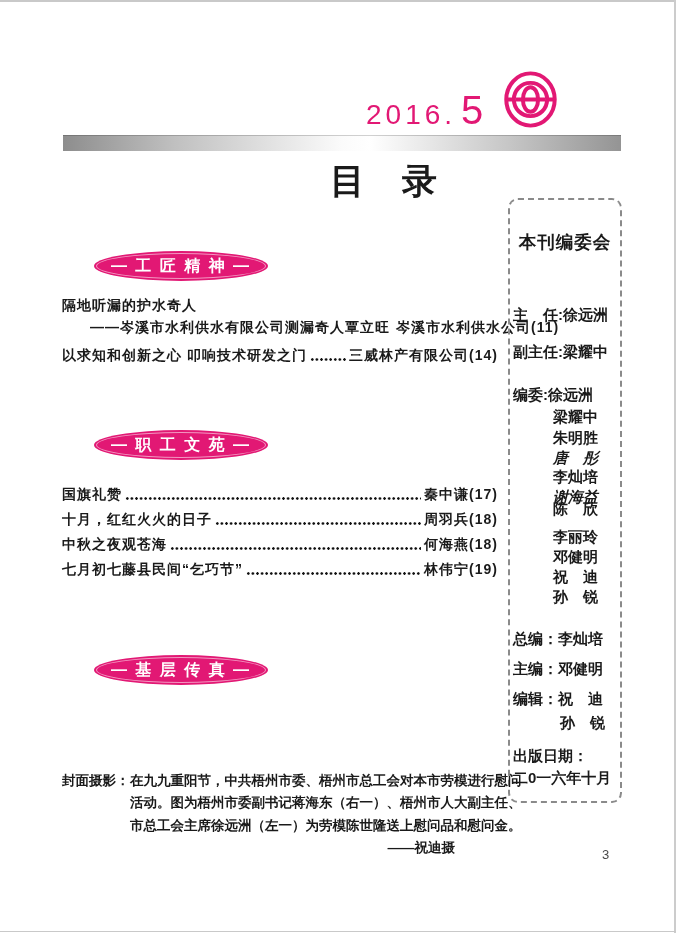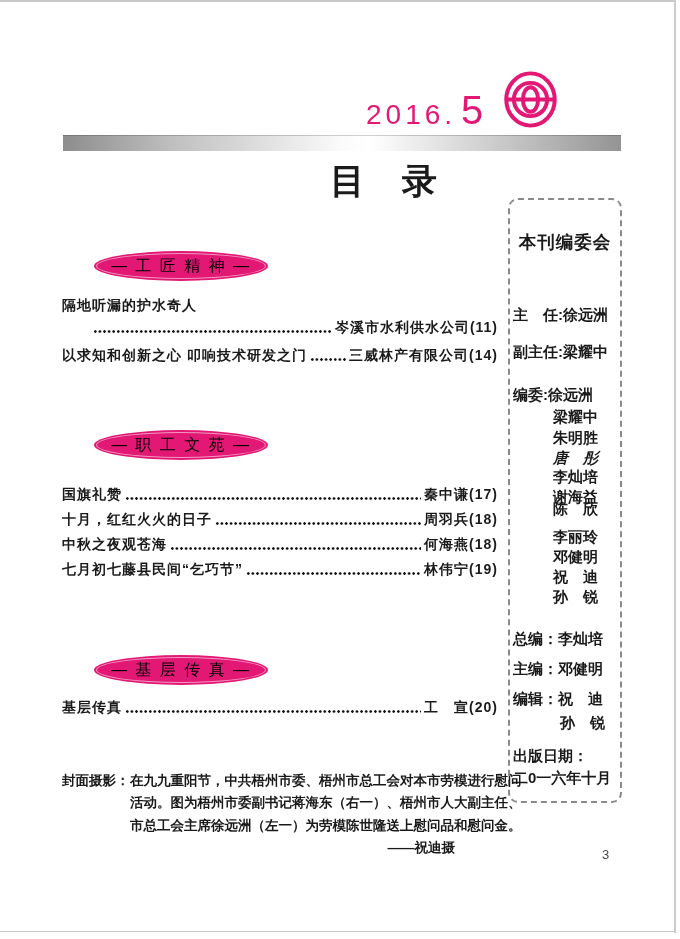--- a/index.html
+++ b/index.html
@@ -29,21 +29,21 @@
   .toc-title {
     position:absolute; left:298px; top:158px;
     font-family:"Liberation Serif","DejaVu Serif",serif;
     font-size:35px; font-weight:bold; letter-spacing:1px; white-space:nowrap;margin-left:32px;
   }
 
   
   .oval {
     position:absolute; left:94px; width:174px; height:30px;
     background:#e21874; border-radius:50%;
-    color:#000000; font-weight:normal; font-size:16px; letter-spacing:2px;
+    color:#ffffff; font-weight:bold; font-size:16px; letter-spacing:2px;
     display:flex; align-items:center; justify-content:center; white-space:nowrap;
   }
   .oval::after {
     content:""; position:absolute; inset:2px;
     border:1px solid rgba(255,255,255,.55); border-radius:50%;
   }
 
   
   .row {
     position:absolute; left:62px; width:436px;
@@ -111,20 +111,21 @@
 
   <div class="toc-title">目　录</div>
 
   <div class="oval" style="top:251px;">
     <span>— 工 匠 精 神 —</span>
   </div>
 
   <div class="plain-title" style="top:297px;">隔地听漏的护水奇人</div>
 
   <div class="row sub" style="top:319px;">
+    <span>——岑溪市水利供水有限公司测漏奇人覃立旺</span>
     <span class="leader"></span>
     <span>岑溪市水利供水公司(11)</span>
   </div>
 
   <div class="row" style="top:347px;">
     <span>以求知和创新之心 叩响技术研发之门</span>
     <span class="leader"></span>
     <span>三威林产有限公司(14)</span>
   </div>
 
@@ -150,36 +151,31 @@
   <div class="row" style="top:561px;">
     <span>七月初七藤县民间“乞巧节”</span>
     <span class="leader"></span>
     <span>林伟宁(19)</span>
   </div>
 
   <div class="oval" style="top:655px;">
     <span>— 基 层 传 真 —</span>
   </div>
 
-  <div class="row" style="top:699px;">
-    <span>基层传真</span>
-    <span class="leader"></span>
-    <span>工　宣(20)</span>
-  </div>
 
   <div class="board">
     <div class="b-title" style="top:30px;">本刊编委会</div>
     <div class="b-row" style="top:106px;">主　任:徐远洲</div>
     <div class="b-row" style="top:143px;">副主任:梁耀中</div>
     <div class="b-row" style="top:186px;">编委:徐远洲</div>
     <div class="cname" style="top:208px;">梁耀中</div>
     <div class="cname" style="top:229px;">朱明胜</div>
     <div class="cname" style="top:249px;font-style:italic;">唐　彤</div>
     <div class="cname" style="top:268px;">李灿培</div>
-    <div class="cname" style="top:288px;">谢海益</div>
+    <div class="cname" style="top:288px;font-style:italic;">谢海益</div>
     <div class="cname" style="top:300px;">陈　欣</div>
     <div class="cname" style="top:328px;">李丽玲</div>
     <div class="cname" style="top:348px;">邓健明</div>
     <div class="cname" style="top:368px;">祝　迪</div>
     <div class="cname" style="top:388px;">孙　锐</div>
     <div class="b-row" style="top:430px;">总编：李灿培</div>
     <div class="b-row" style="top:460px;">主编：邓健明</div>
     <div class="b-row" style="top:490px;">编辑：祝　迪</div>
     <div class="cname2" style="top:514px;">孙　锐</div>
     <div class="b-row" style="top:547px;">出版日期：</div>

